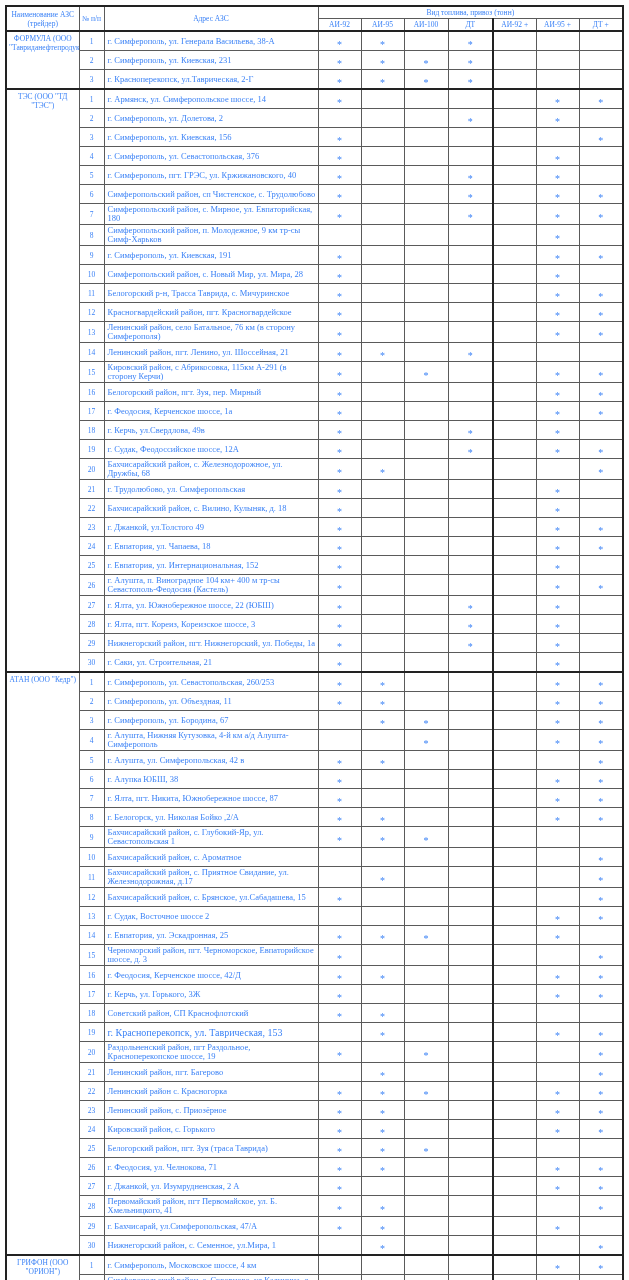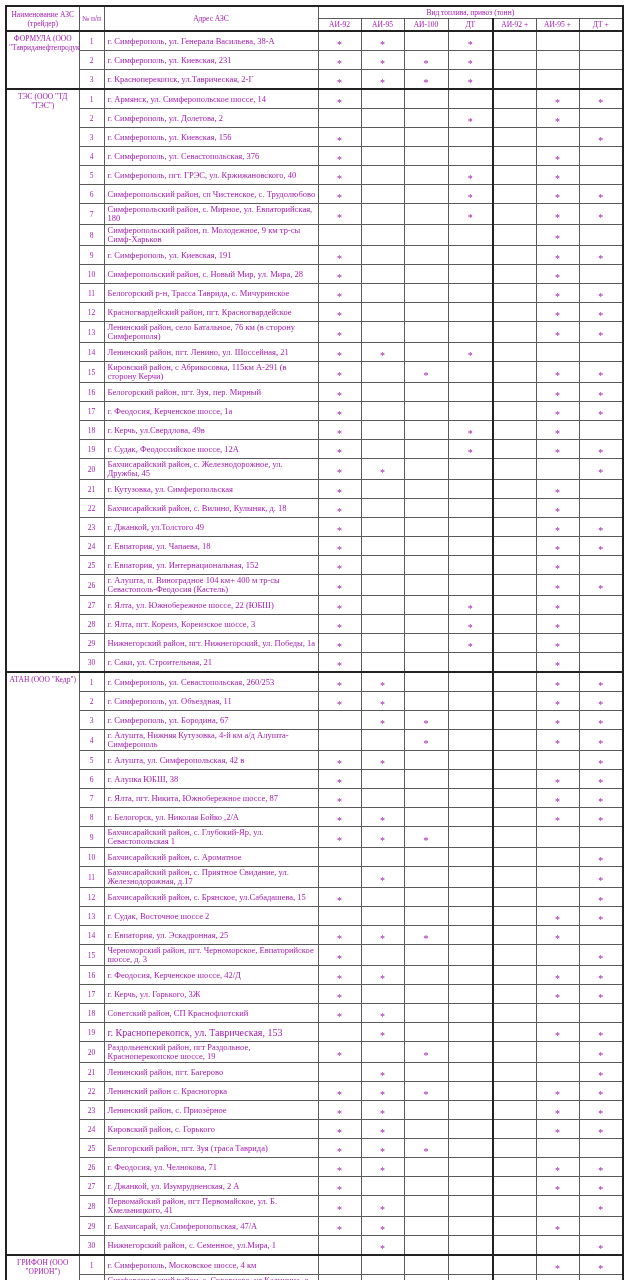--- a/index.html
+++ b/index.html
@@ -1,18 +1,18 @@
 <!DOCTYPE html>
 <html><head>
 <meta charset="utf-8">
 <style>
   * { box-sizing: border-box; }
   html,body { margin:0; padding:0; background:#e8e8e8; }
   .page { width:629px; height:1280px; background:#ffffff; overflow:hidden; position:relative;
-          font-family:"Liberation Serif","DejaVu Serif",serif; color:#a21caf; }
+          font-family:"Liberation Serif","DejaVu Serif",serif; color:#3b82f6; }
   table { border-collapse:collapse; table-layout:fixed; width:617px; margin:5px 0 0 5px;
           border:2px solid #222; }
   td,th { border:1px solid #5a5a5a; padding:0 2px; vertical-align:middle; }
   thead th { font-weight:normal; font-size:7.5px; line-height:9px; height:12px; text-align:center; padding:1px 2px; }
   tr td { height:12px; }
   tr.h14 td { height:14px; }
   tr.h15 td { height:15px; }
   td.trader { vertical-align:top; text-align:center; font-size:7.5px; line-height:9px; padding-top:2px;
               overflow:hidden; }
   td.num { text-align:center; font-size:7.5px; }
@@ -297,32 +297,32 @@
           <td class="fuel"><span class="star">*</span></td>
           <td class="fuel"></td>
           <td class="fuel"></td>
           <td class="fuel dtsep"><span class="star">*</span></td>
           <td class="fuel"></td>
           <td class="fuel"><span class="star">*</span></td>
           <td class="fuel"><span class="star">*</span></td>
         </tr>
         <tr>
           <td class="num">20</td>
-          <td class="addr">Бахчисарайский район, с. Железнодорожное, ул. Дружбы, 45</td>
+          <td class="addr">Бахчисарайский район, с. Железнодорожное, ул. Дружбы, 68</td>
           <td class="fuel"><span class="star">*</span></td>
           <td class="fuel"><span class="star">*</span></td>
           <td class="fuel"></td>
           <td class="fuel dtsep"></td>
           <td class="fuel"></td>
           <td class="fuel"></td>
           <td class="fuel"><span class="star">*</span></td>
         </tr>
         <tr>
           <td class="num">21</td>
-          <td class="addr">г. Кутузовка, ул. Симферопольская</td>
+          <td class="addr">г. Трудолюбово, ул. Симферопольская</td>
           <td class="fuel"><span class="star">*</span></td>
           <td class="fuel"></td>
           <td class="fuel"></td>
           <td class="fuel dtsep"></td>
           <td class="fuel"></td>
           <td class="fuel"><span class="star">*</span></td>
           <td class="fuel"></td>
         </tr>
         <tr>
           <td class="num">22</td>

